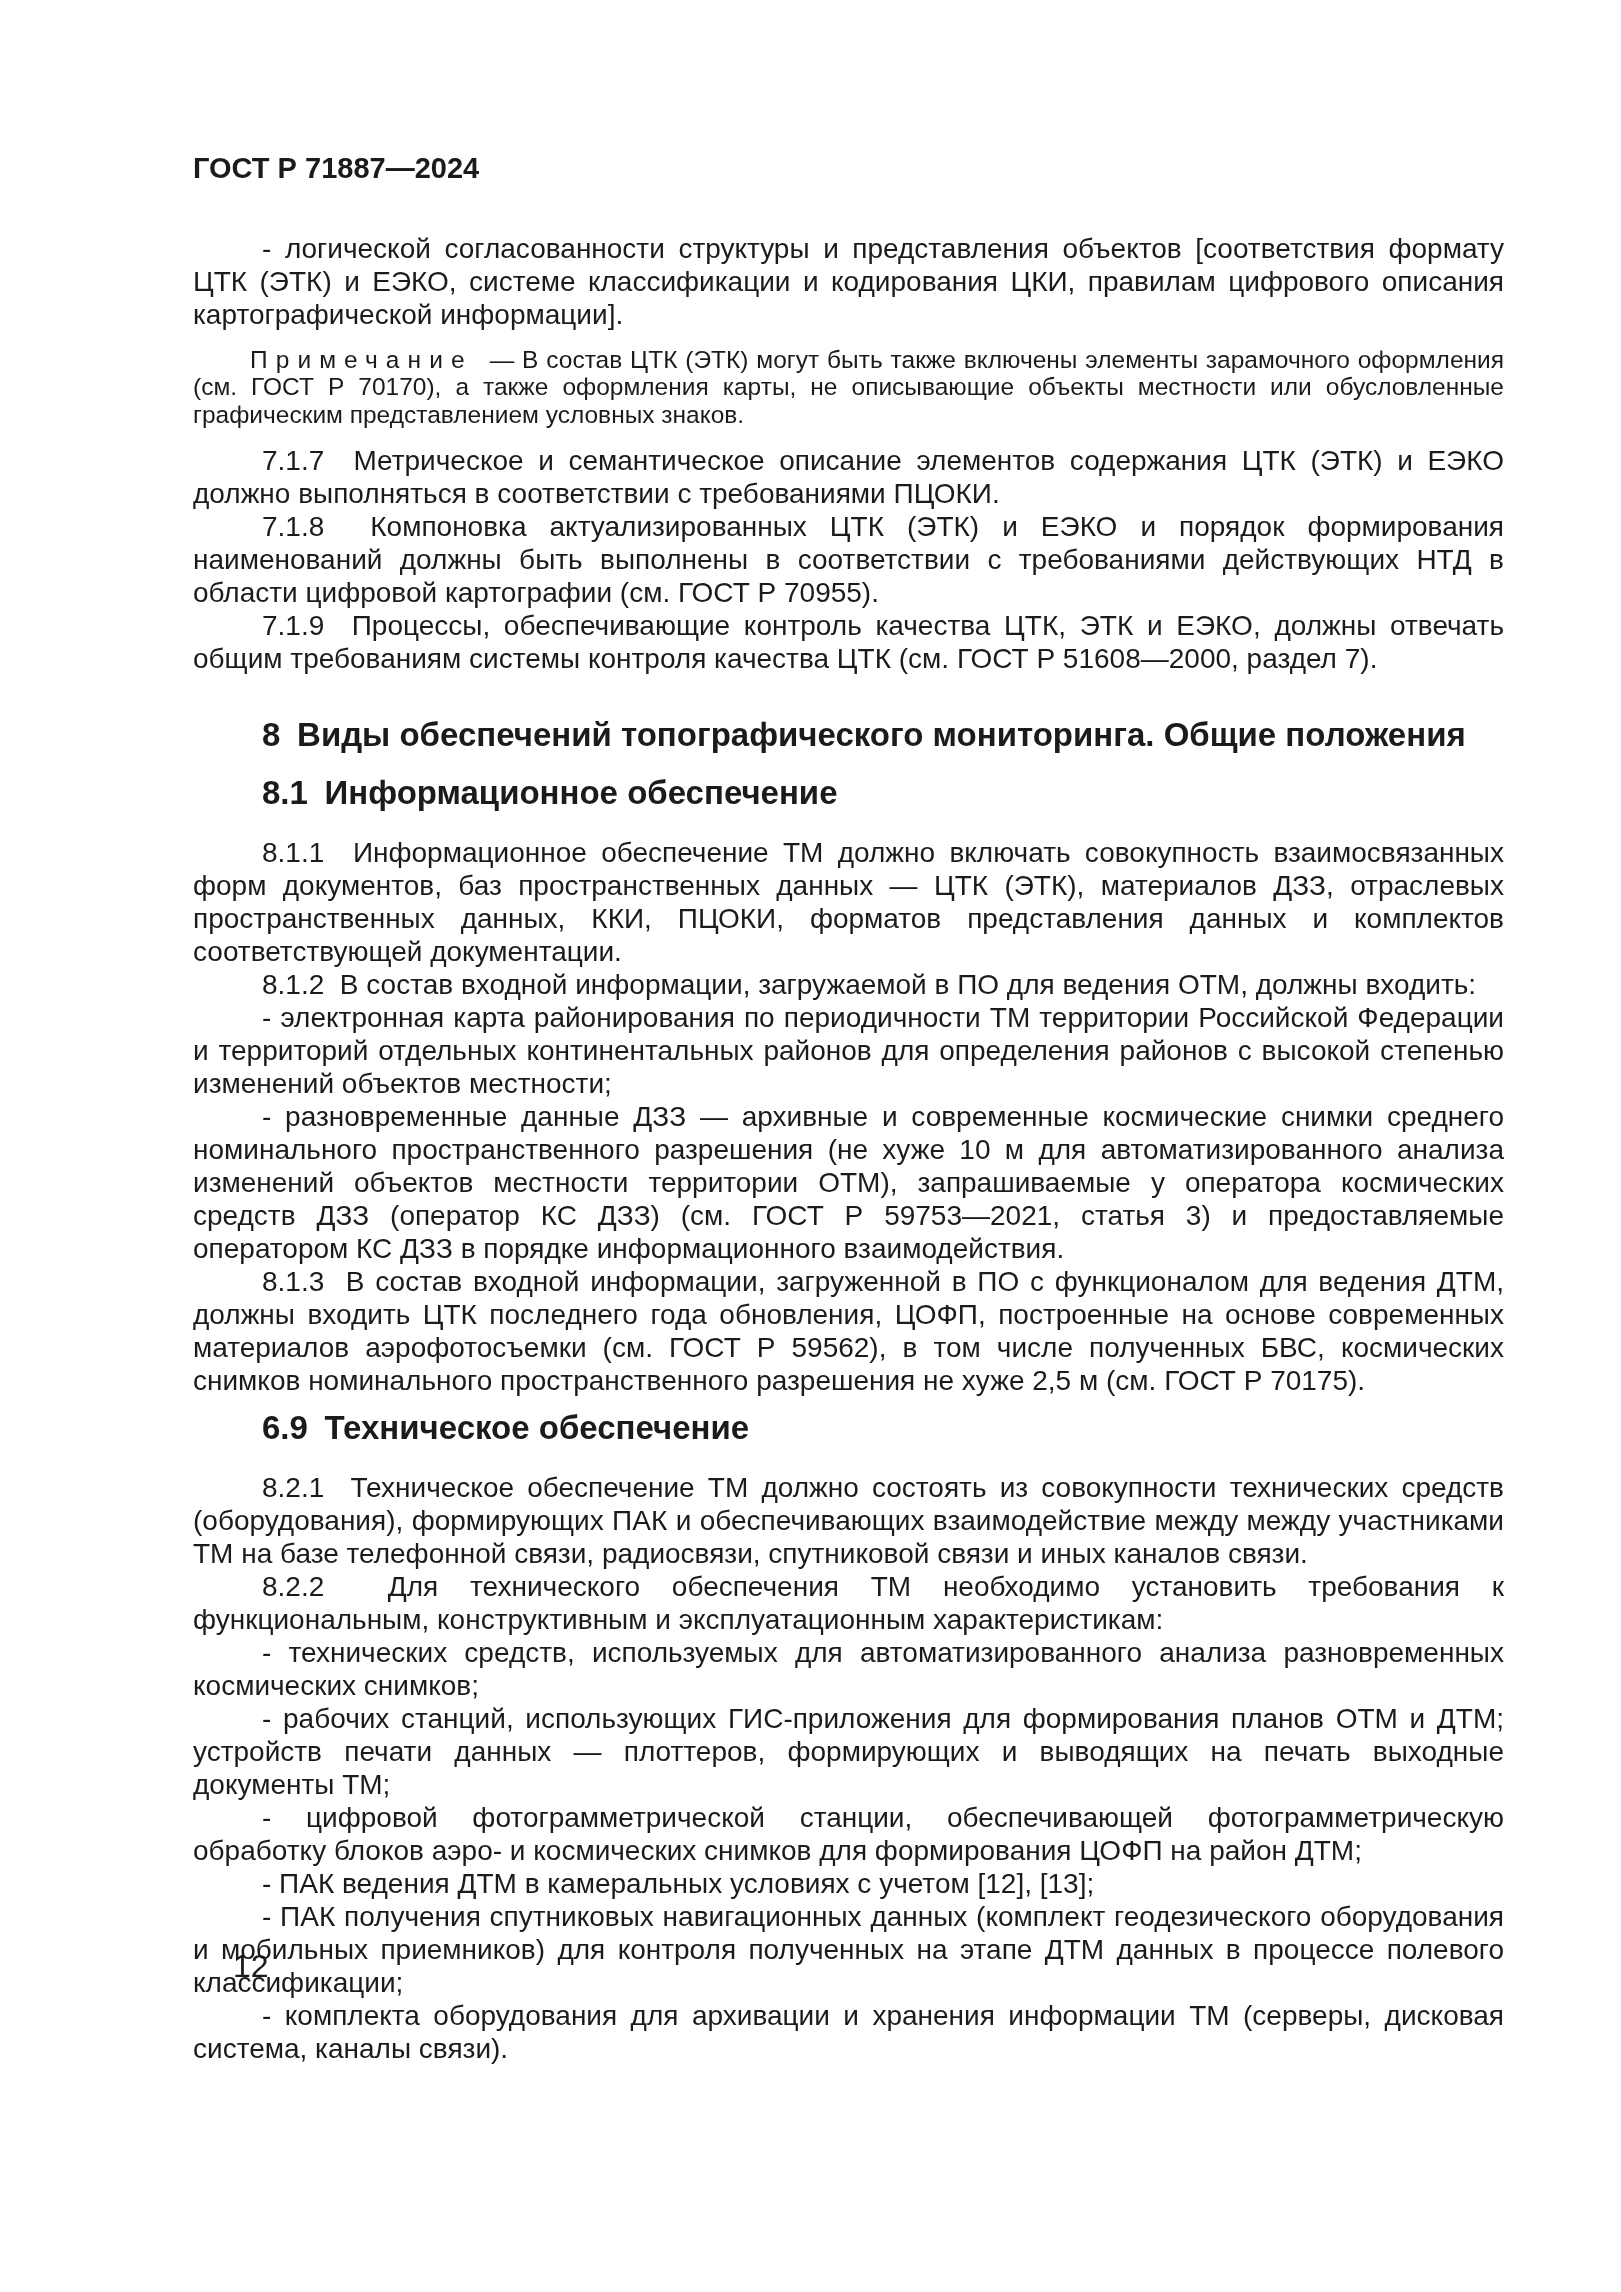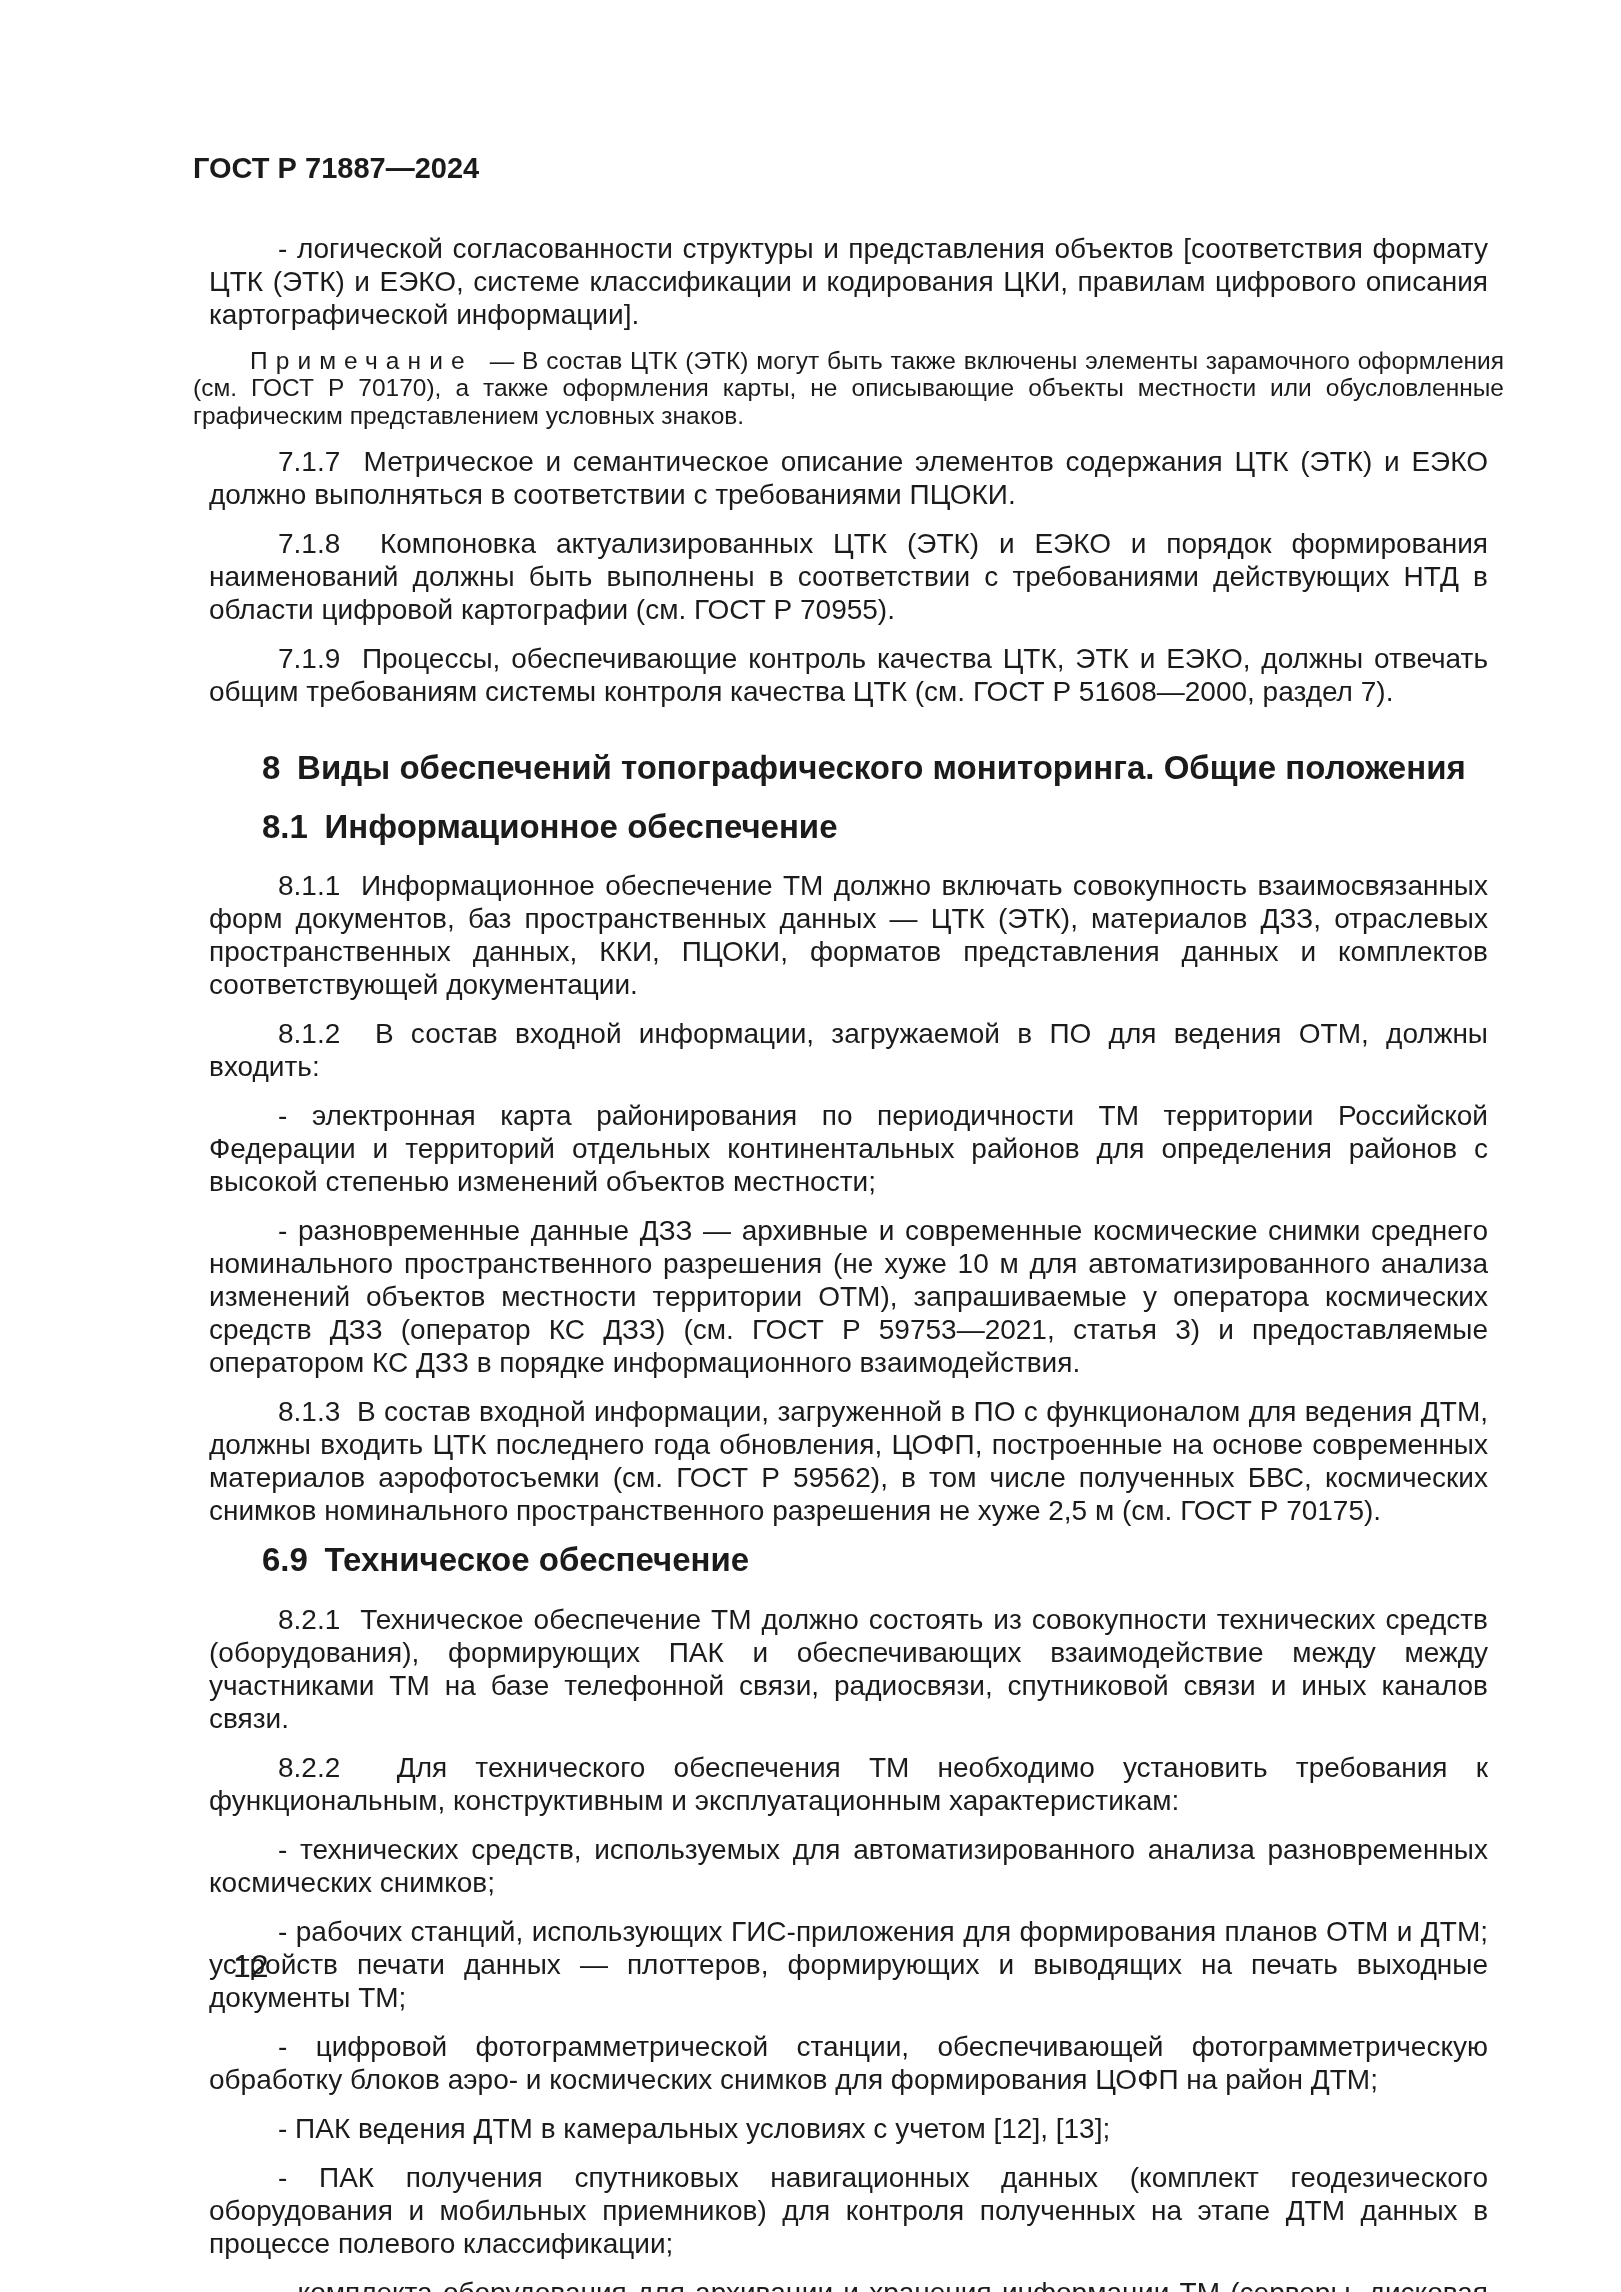--- a/index.html
+++ b/index.html
@@ -31,21 +31,21 @@
   }
   .doc-code {
     font-size: 29px;
     line-height: 33px;
     font-weight: bold;
     margin: 0 0 47px 0;
   }
   p.body {
     font-size: 28px;
     line-height: 33px;
-    margin: 16px;
+    margin: 0;
     text-align: justify;
     text-indent: 69px;
   }
   p.note {
     font-size: 24.5px;
     line-height: 27.4px;
     margin: 14.7px 0 15.7px 0;
     text-align: justify;
     text-indent: 57px;
   }

